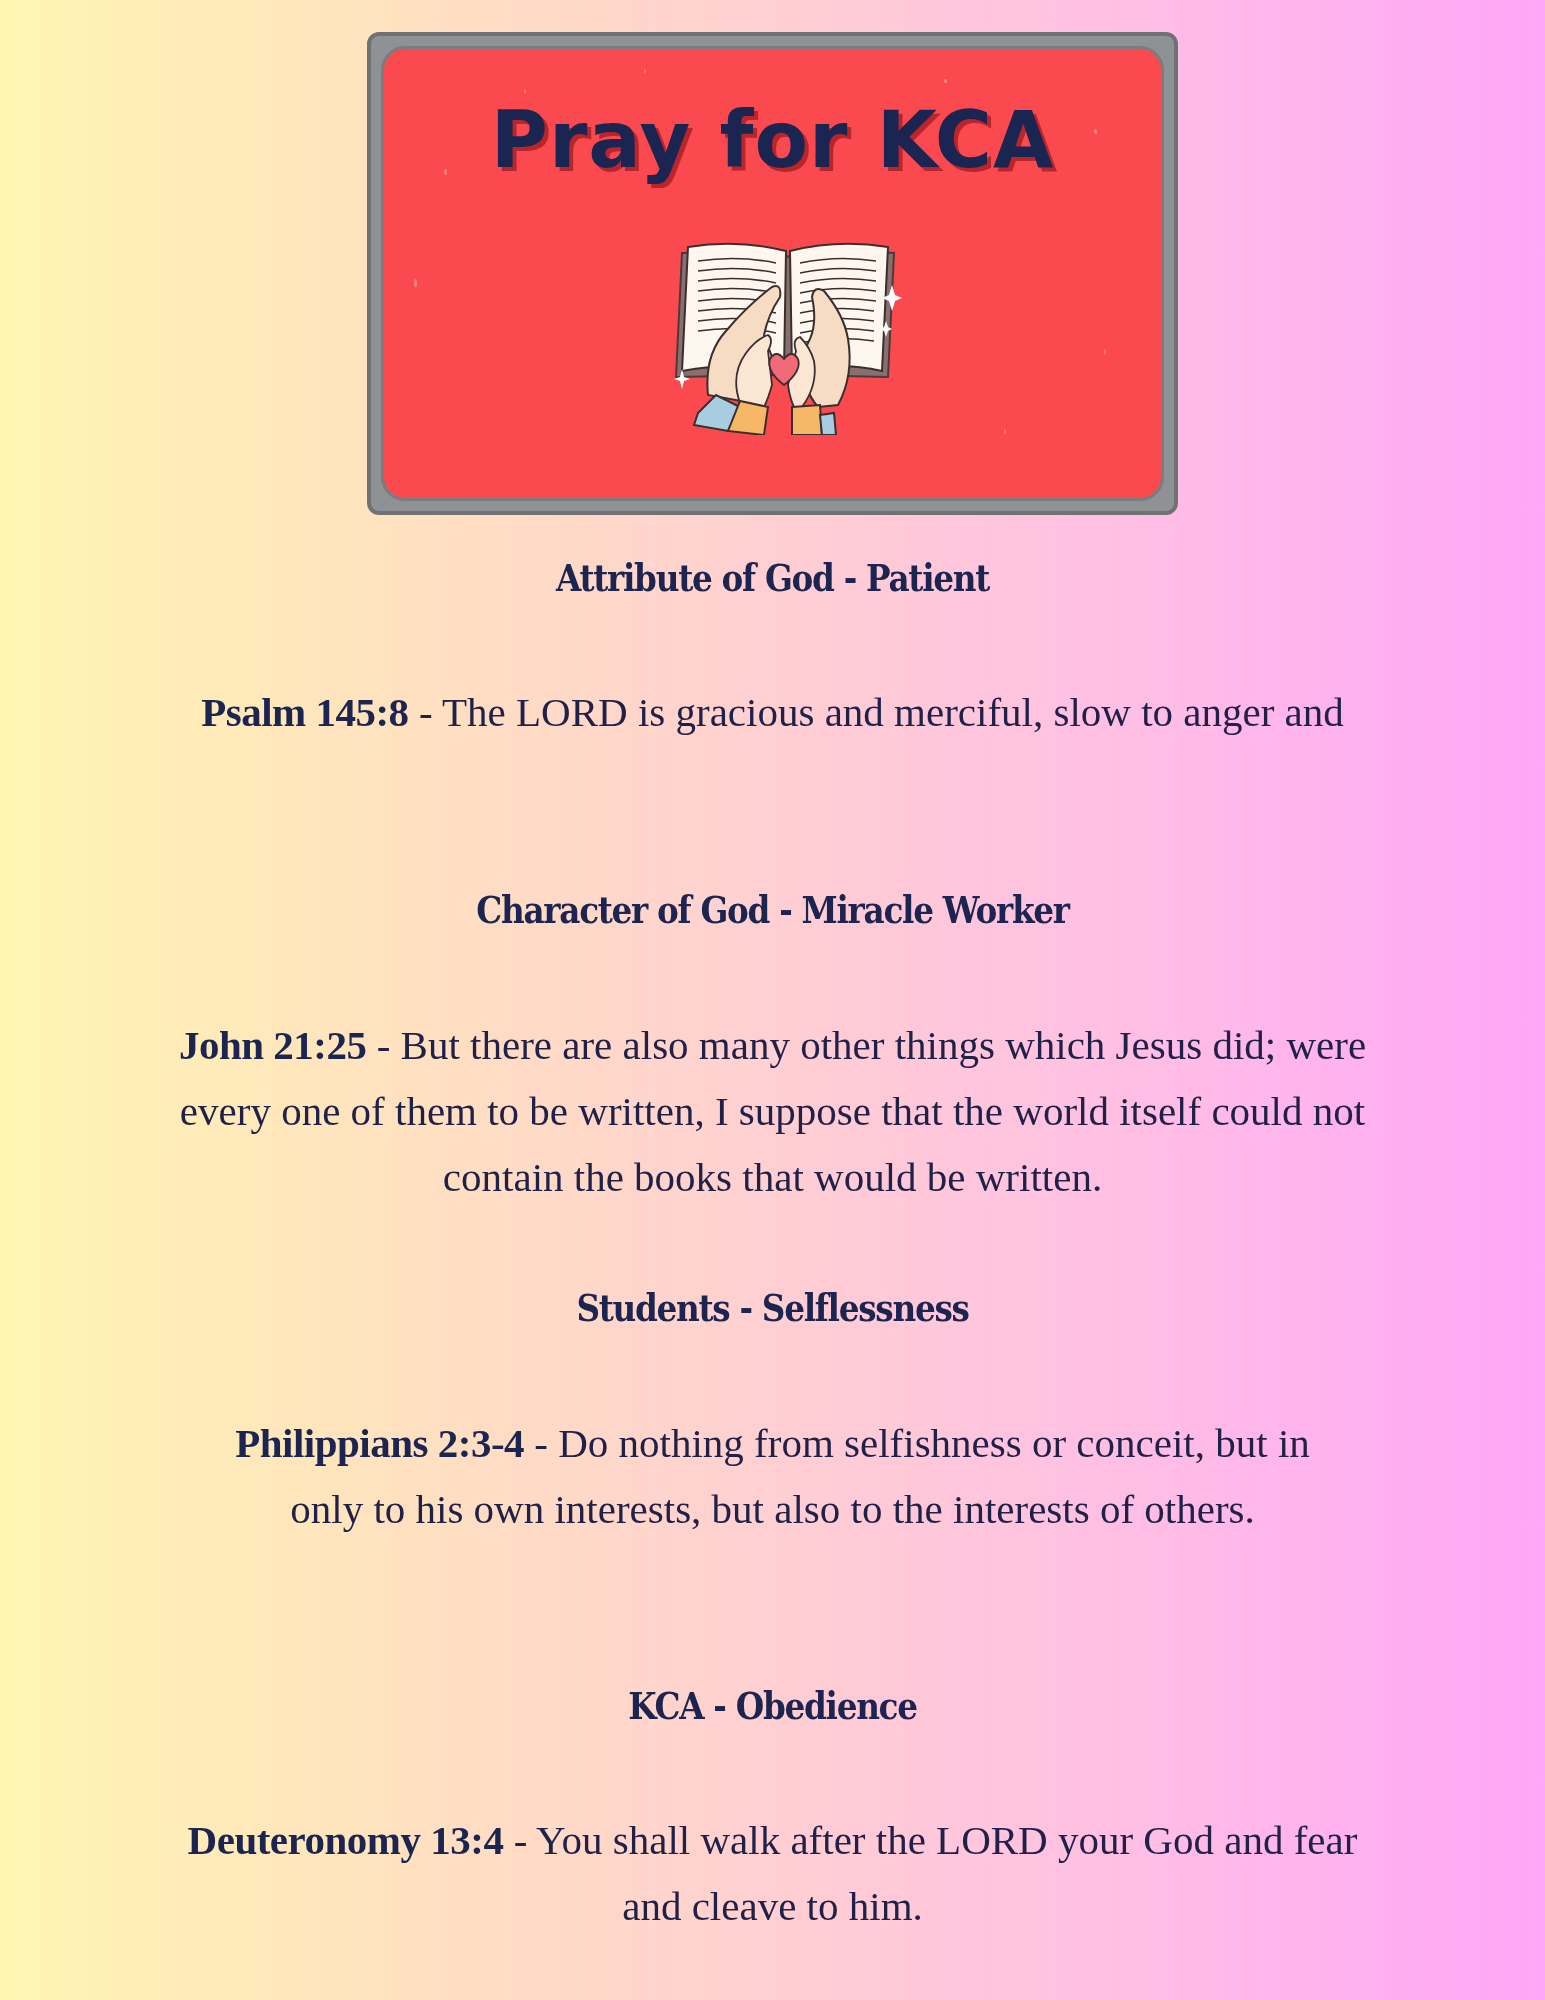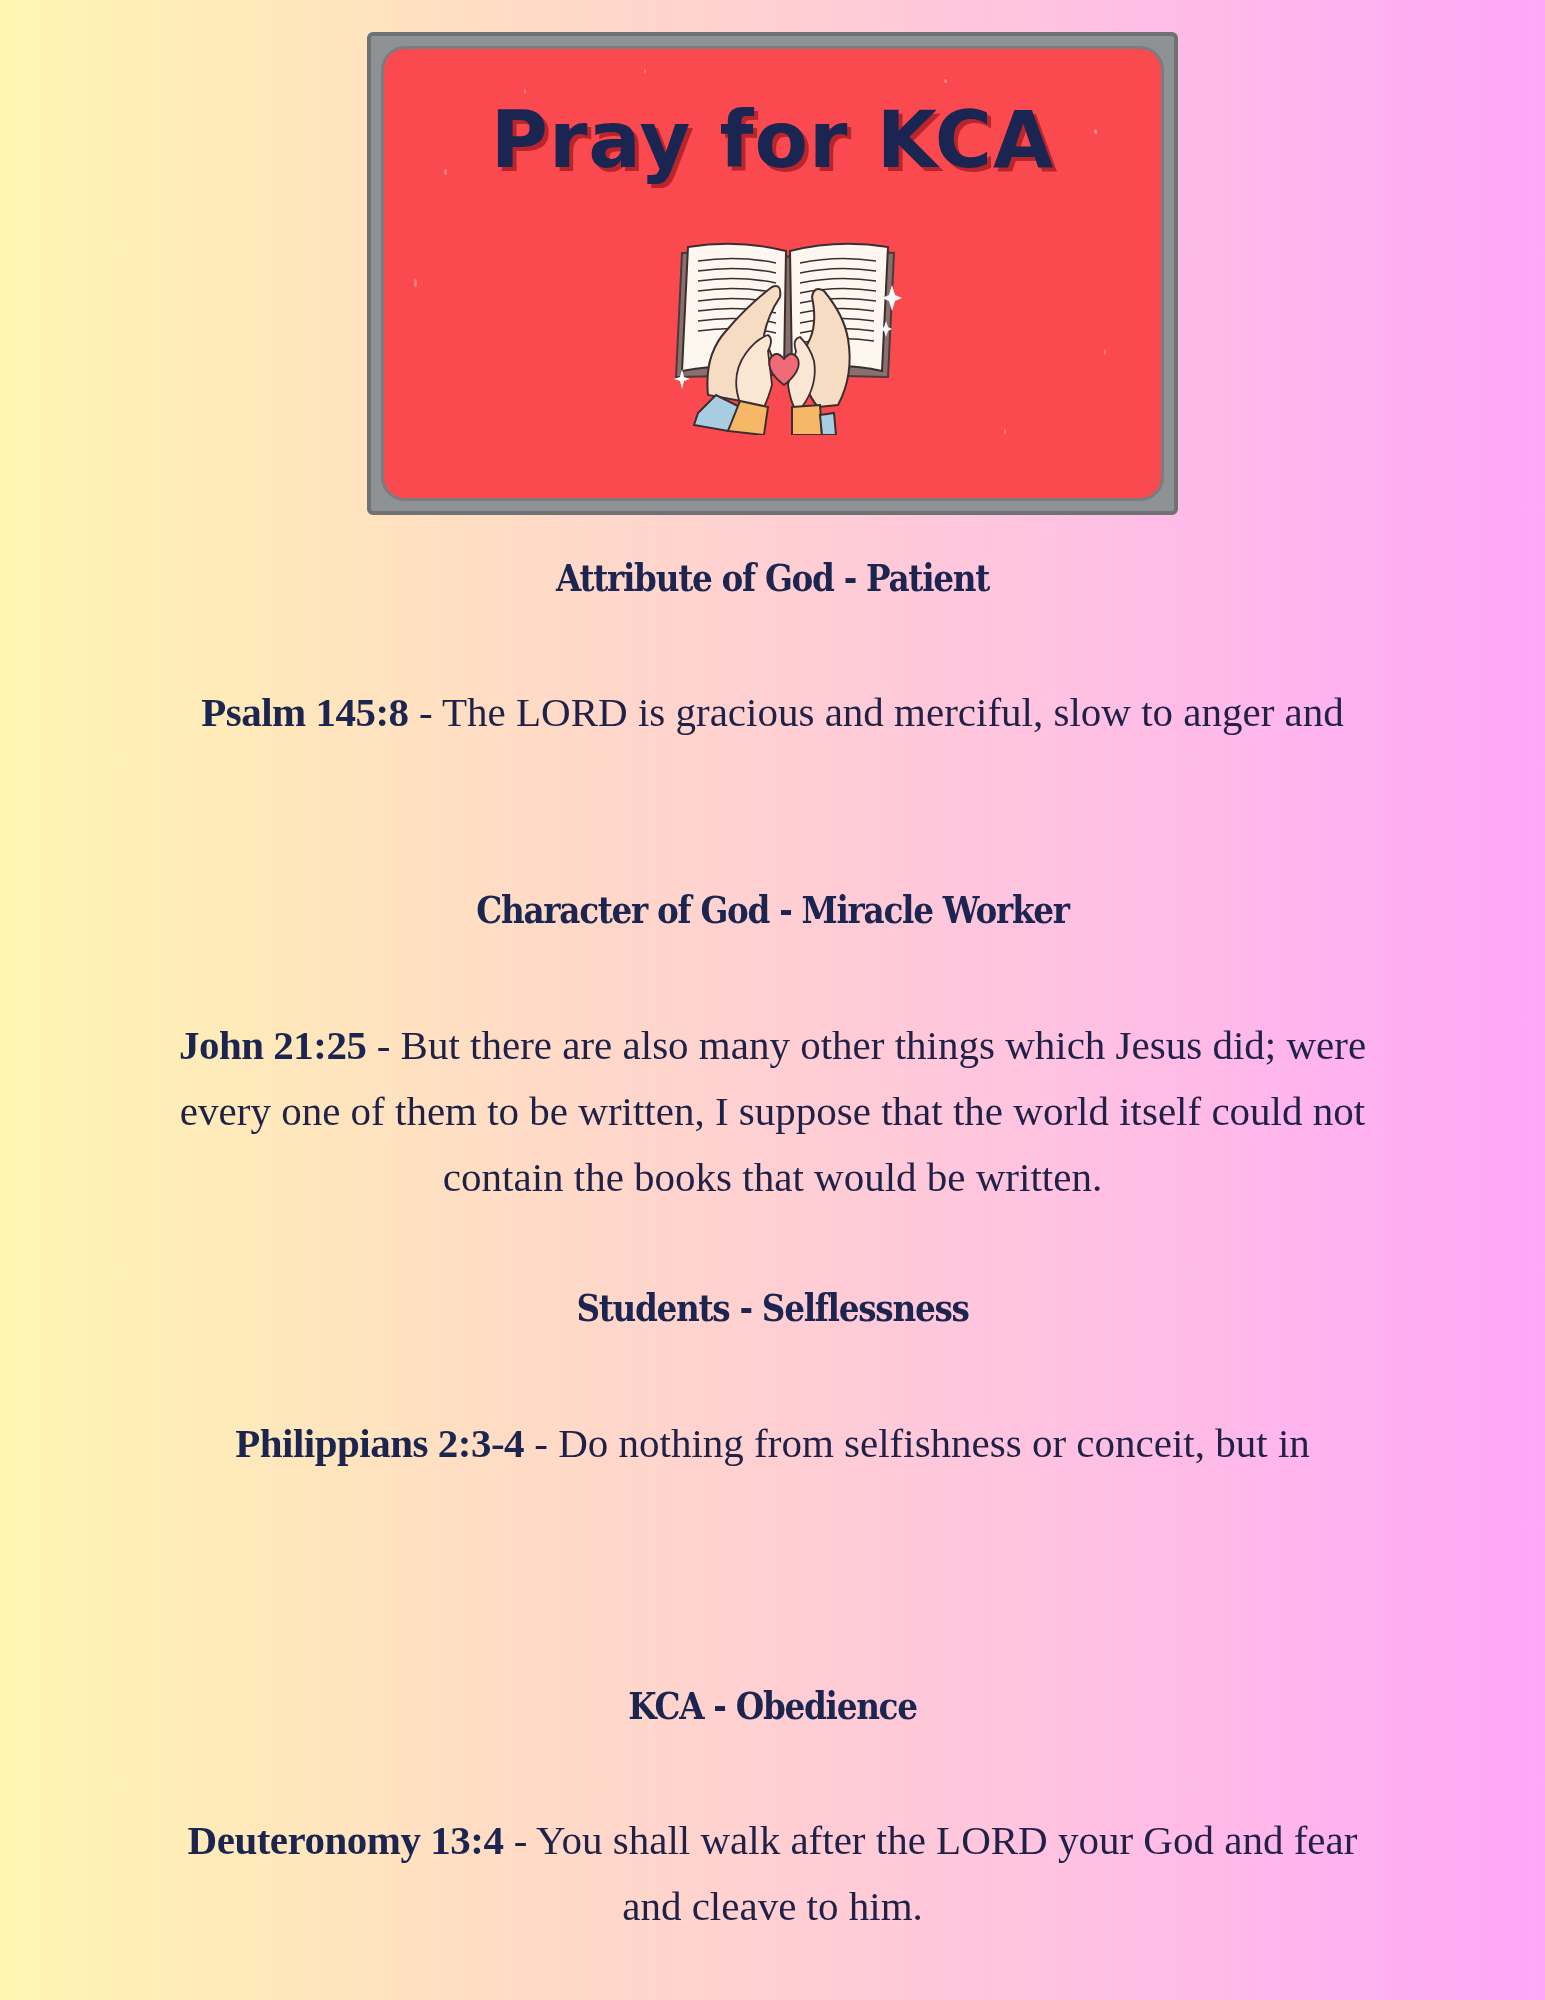--- a/index.html
+++ b/index.html
@@ -17,21 +17,21 @@
   }
 
   
   .card {
     position: absolute;
     left: 367px;
     top: 32px;
     width: 811px;
     height: 483px;
     box-sizing: border-box;
-    border-radius: 6px;
+    border-radius: 12px;
     background: #8f9294;
     border: 4px solid #6f7173;
     padding: 10px;
   }
   .card-inner {
     position: relative;
     width: 100%;
     height: 100%;
     box-sizing: border-box;
     border-radius: 24px;
@@ -183,20 +183,21 @@
   <div class="heading" style="top:885px;">Character of God - Miracle Worker</div>
   <div class="verse" style="top:1012px;">
     <span class="line"><span class="ref">John 21:25</span><span> - </span><span>But there are also many other things which Jesus did; were</span></span>
     <span class="line">every one of them to be written, I suppose that the world itself could not</span>
     <span class="line">contain the books that would be written.</span>
   </div>
 
   <div class="heading" style="top:1283px;">Students - Selflessness</div>
   <div class="verse" style="top:1410px;">
     <span class="line"><span class="ref">Philippians 2:3-4</span><span> - </span><span>Do nothing from selfishness or conceit, but in</span></span>
+    <span class="line">only to his own interests, but also to the interests of others.</span>
   </div>
 
   <div class="heading" style="top:1681px;">KCA - Obedience</div>
   <div class="verse" style="top:1807px;">
     <span class="line"><span class="ref">Deuteronomy 13:4</span><span> - </span><span>You shall walk after the LORD your God and fear</span></span>
     <span class="line">and cleave to him.</span>
   </div>
 
 </div>
 

